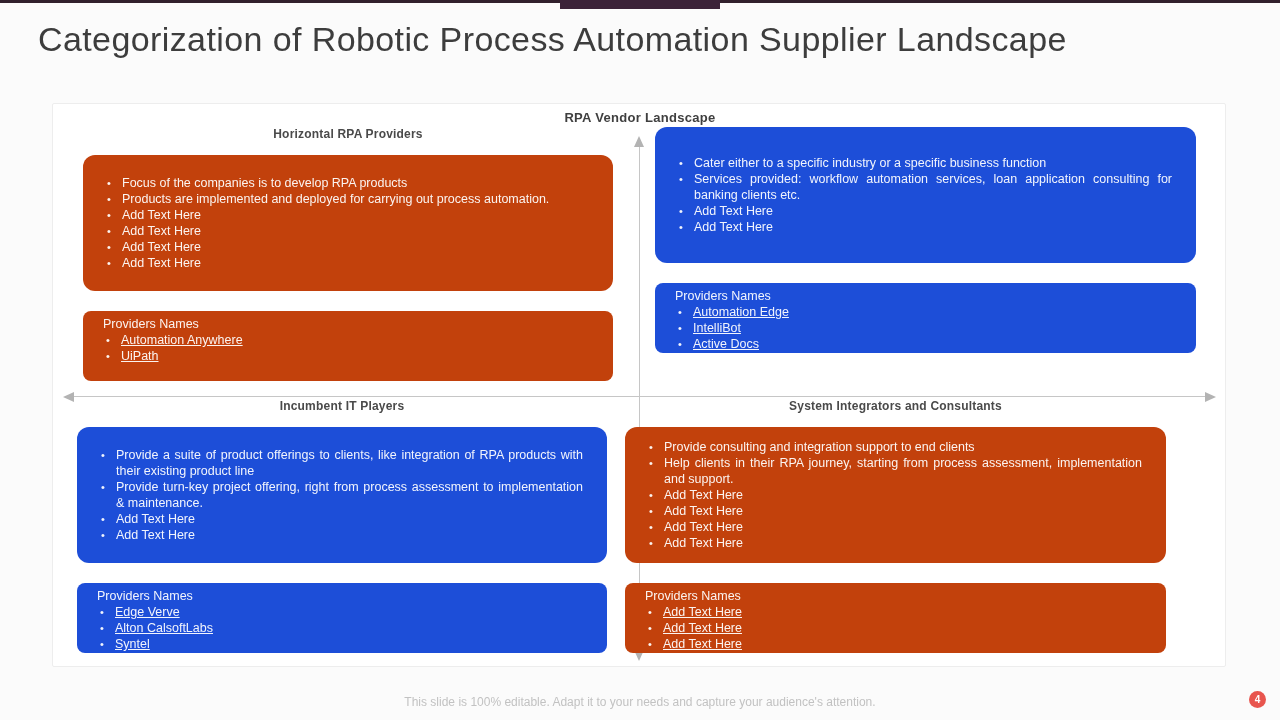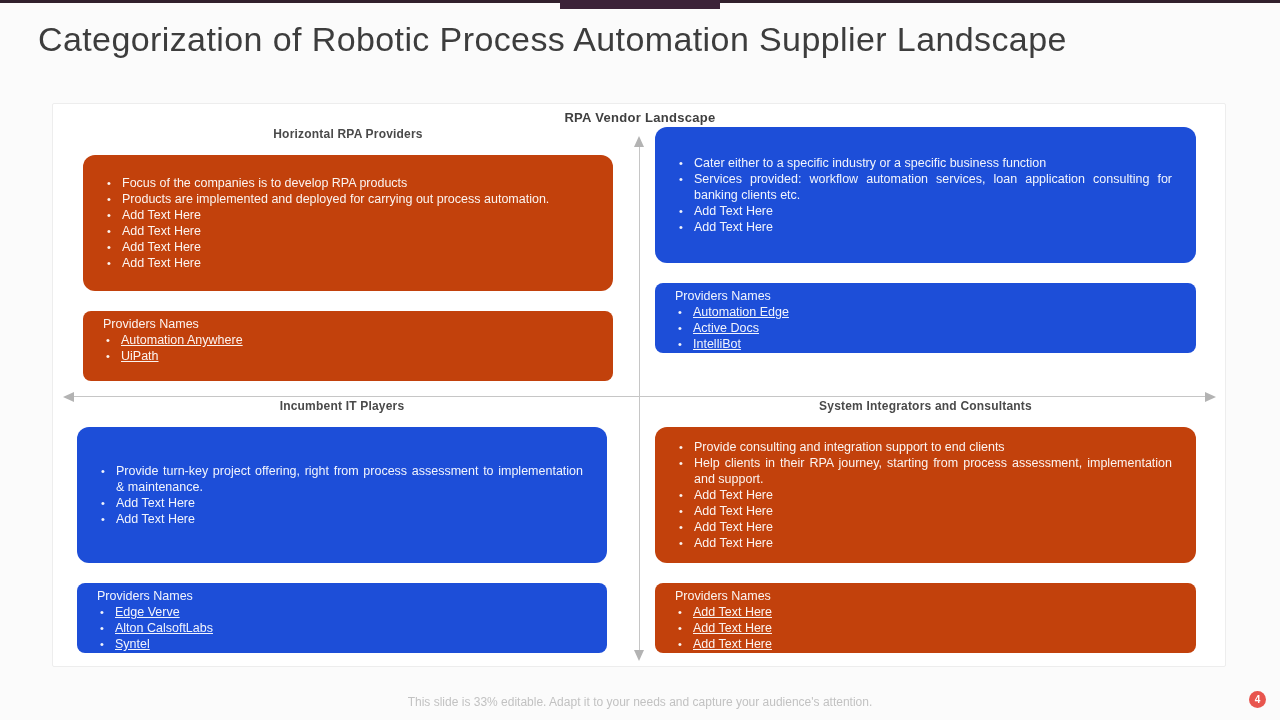--- a/index.html
+++ b/index.html
@@ -24,21 +24,21 @@
   .arrow-left  { left:63px;  top:392px; border-top:5px solid transparent; border-bottom:5px solid transparent; border-right:11px solid #b3b3b3; }
   .arrow-right { left:1205px;top:392px; border-top:5px solid transparent; border-bottom:5px solid transparent; border-left:11px solid #b3b3b3; }
   .arrow-up    { left:634px; top:136px; border-left:5px solid transparent; border-right:5px solid transparent; border-bottom:11px solid #b3b3b3; }
   .arrow-down  { left:634px; top:650px; border-left:5px solid transparent; border-right:5px solid transparent; border-top:11px solid #b3b3b3; }
 
   
   .quadrant { position:absolute; }
   #q0 { left:83px;  top:127px; width:530px; }
   #q1 { left:655px; top:127px; width:541px; }
   #q2 { left:77px;  top:399px; width:530px; }
-  #q3 { left:655px; top:399px; width:541px; }
+  #q3 { left:625px; top:399px; width:541px; }
 
   .quad-header { text-align:center; font-size:12px; font-weight:bold; color:#4a4a4a; height:19px; margin-bottom:9px; letter-spacing:.2px; }
 
   .main-box { height:136px; border-radius:12px; display:flex; flex-direction:column; justify-content:center; padding:8px 24px 8px 22px; }
   .prov-box { margin-top:20px; height:70px; border-radius:8px; padding:5px 22px 0 20px; }
 
   .theme-dark .box-bg { background:#c2410c; }
   .theme-red  .box-bg { background:#1d4ed8; }
 
   ul { list-style:none; }
@@ -101,30 +101,31 @@
           <li class="bullet">Cater either to a specific industry or a specific business function</li>
           <li class="bullet">Services provided: workflow automation services, loan application consulting for banking clients etc.</li>
           <li class="bullet">Add Text Here</li>
           <li class="bullet">Add Text Here</li>
         </ul>
       </div>
     <div class="prov-box box-bg">
       <div class="prov-label">Providers Names</div>
       <ul class="provs">
           <li class="bullet">Automation Edge</li>
+          <li class="bullet">IntelliBot</li>
           <li class="bullet">Active Docs</li>
-          <li class="bullet">IntelliBot</li>
         </ul>
     </div>
   </section>
 
   <section class="quadrant theme-red" id="q2">
     <div class="quad-header">Incumbent IT Players</div>
     <div class="main-box box-bg">
         <ul class="points">
+          <li class="bullet">Provide a suite of product offerings to clients, like integration of RPA products with their existing product line</li>
           <li class="bullet">Provide turn-key project offering, right from process assessment to implementation &amp; maintenance.</li>
           <li class="bullet">Add Text Here</li>
           <li class="bullet">Add Text Here</li>
         </ul>
       </div>
     <div class="prov-box box-bg">
       <div class="prov-label">Providers Names</div>
       <ul class="provs">
           <li class="bullet">Edge Verve</li>
           <li class="bullet">Alton CalsoftLabs</li>
@@ -148,16 +149,16 @@
     <div class="prov-box box-bg">
       <div class="prov-label">Providers Names</div>
       <ul class="provs">
           <li class="bullet">Add Text Here</li>
           <li class="bullet">Add Text Here</li>
           <li class="bullet">Add Text Here</li>
         </ul>
     </div>
   </section>
 
-  <div class="footer-note">This slide is 33% editable. Adapt it to your needs and capture your audience's attention.</div>
+  <div class="footer-note">This slide is 100% editable. Adapt it to your needs and capture your audience's attention.</div>
   <div class="page-badge">4</div>
 
 </div>
 
 </body></html>

